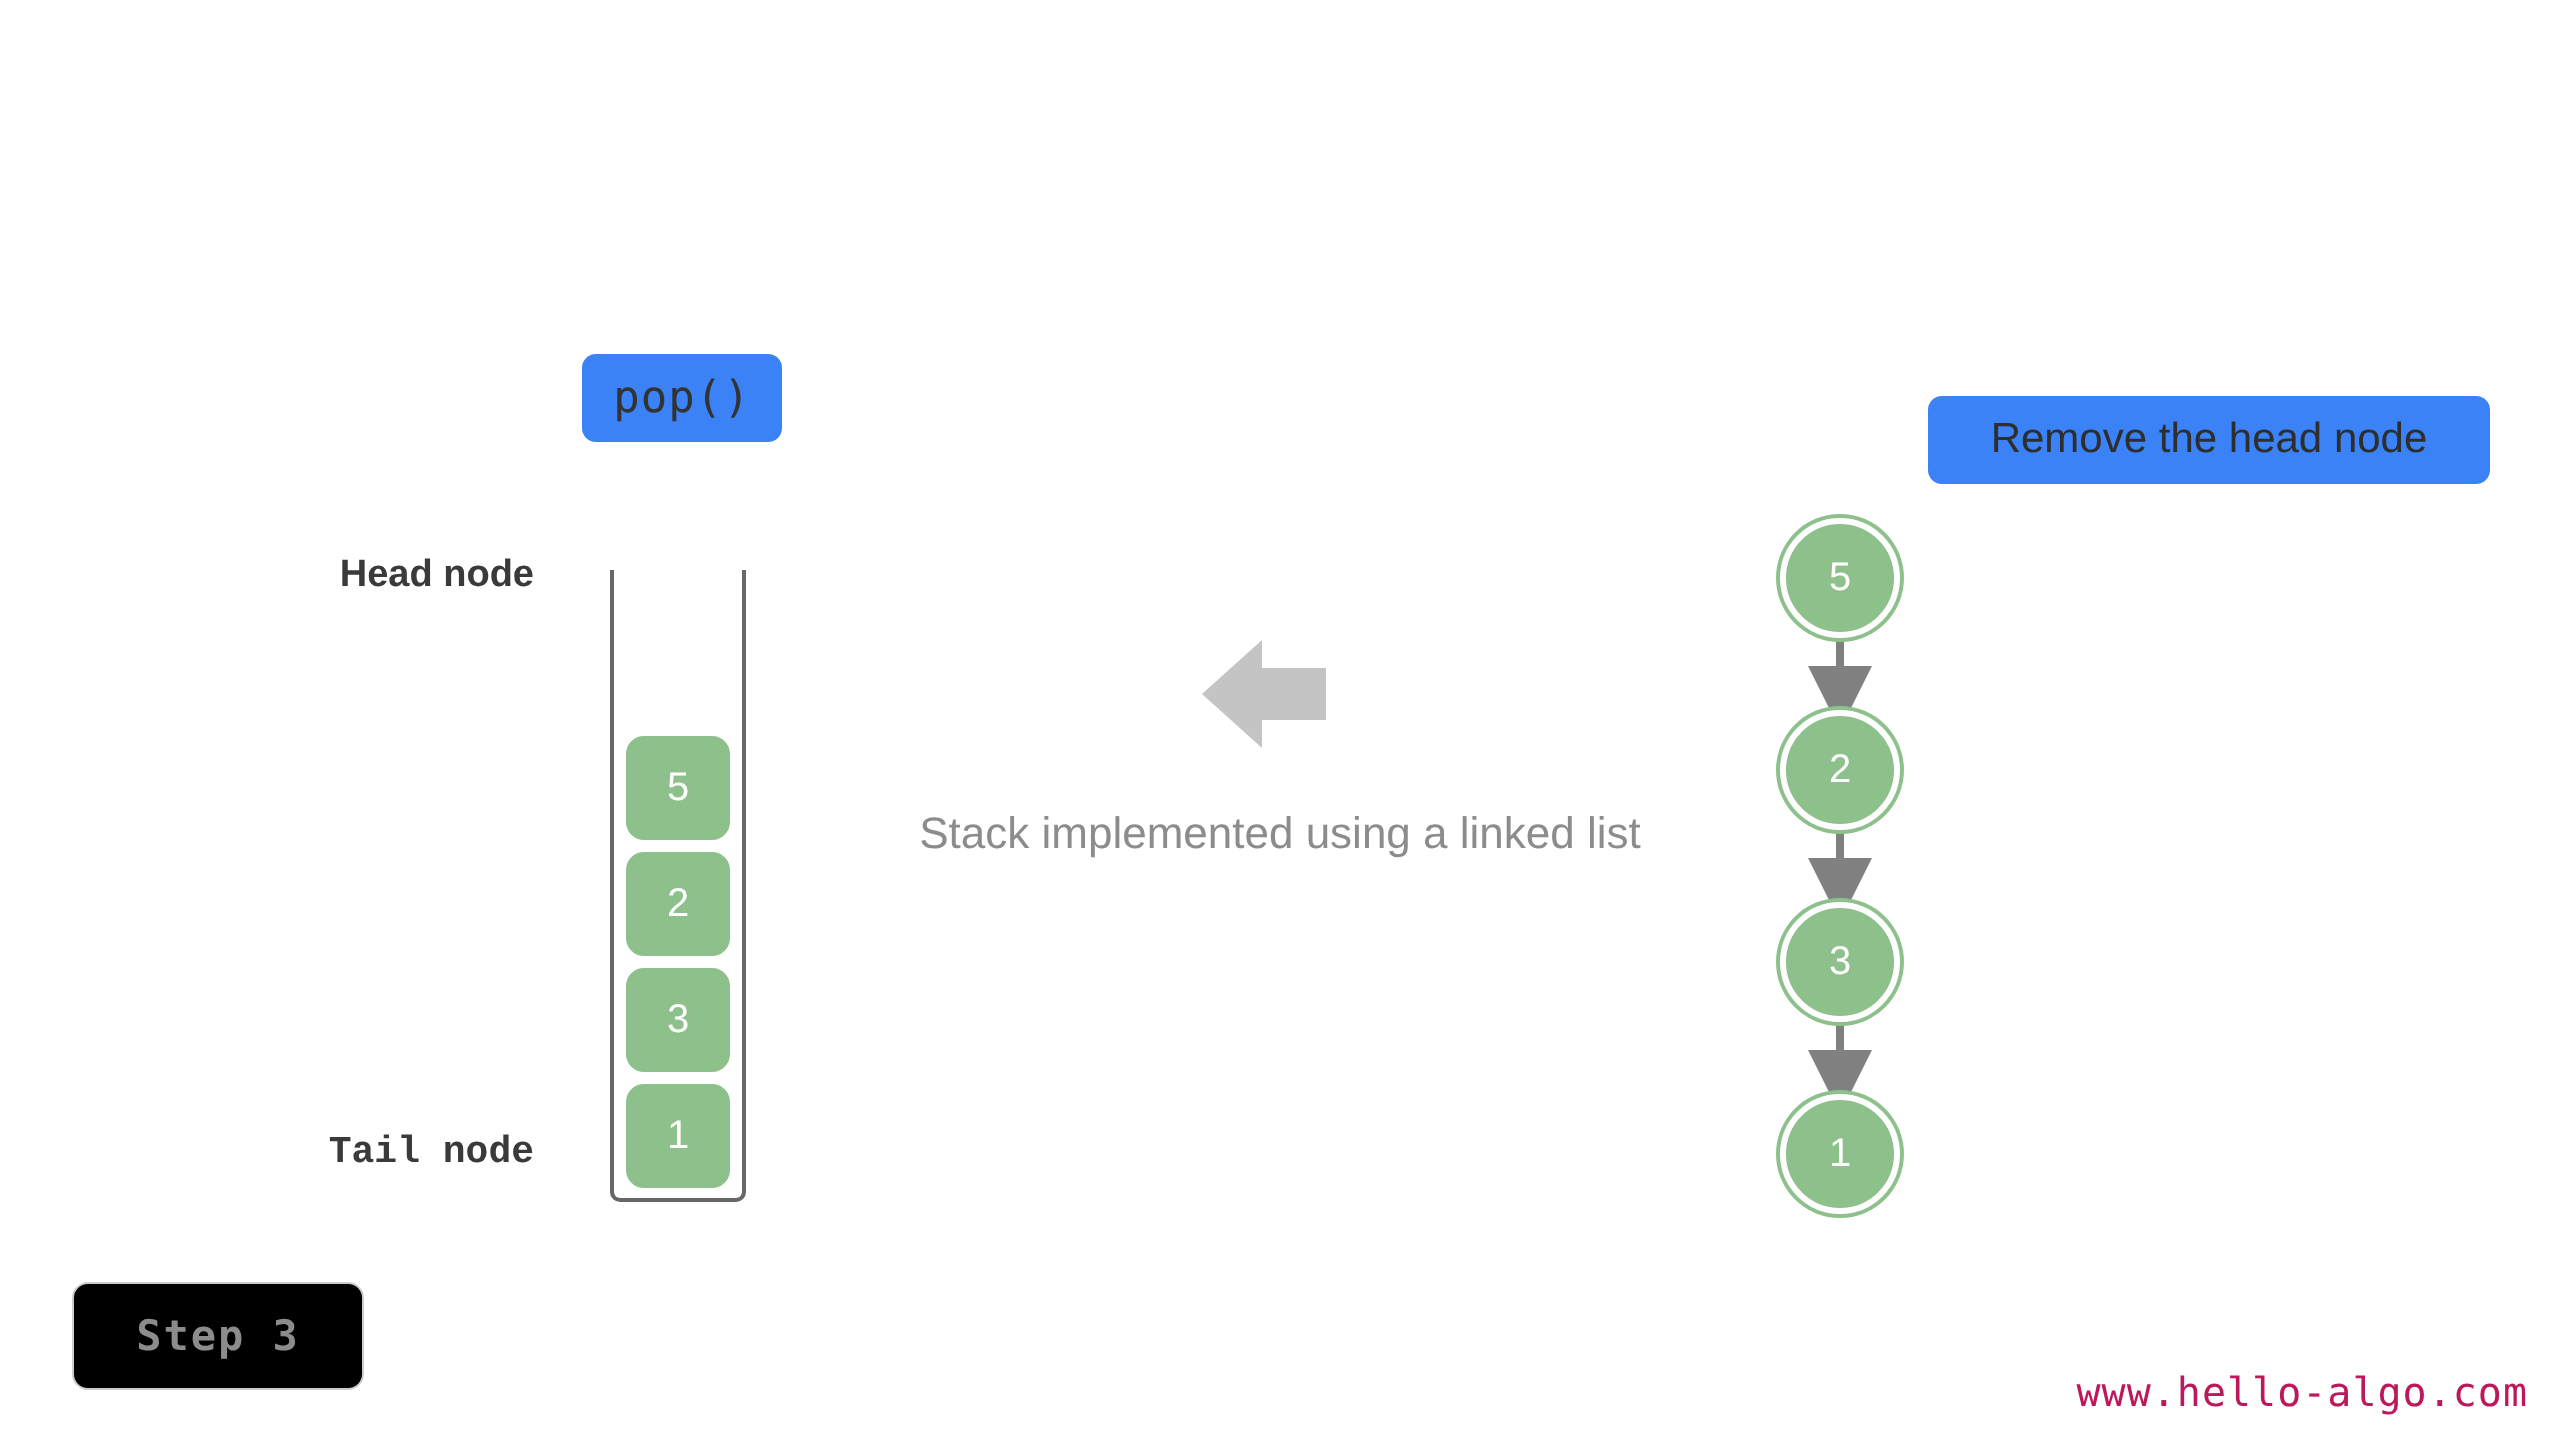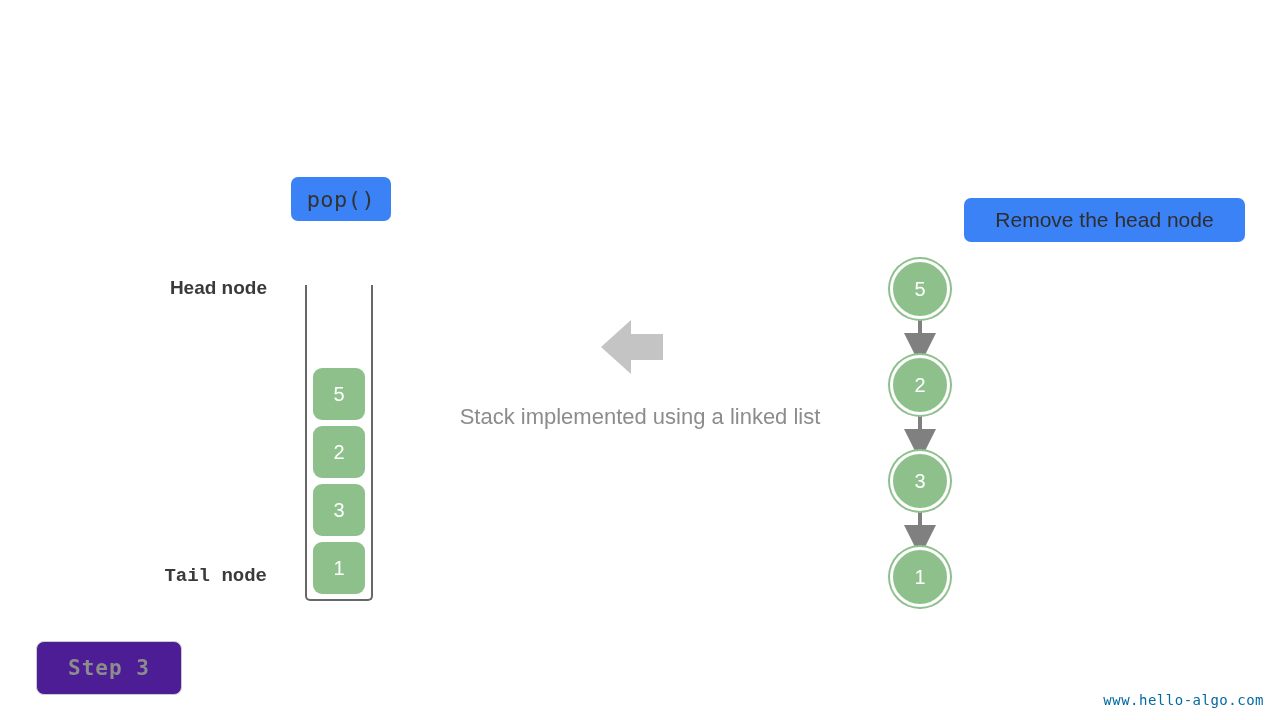--- a/index.html
+++ b/index.html
@@ -51,41 +51,41 @@
     margin-top: 16px;
   }
 
   
   #step-badge {
     position: absolute;
     left: 36px;
     top: 641px;
     width: 144px;
     height: 52px;
-    background: #4c1d95;
+    background: #000000;
     border: 1px solid #cccccc;
     border-radius: 8px;
     display: flex;
     align-items: center;
     justify-content: center;
     font-family: "DejaVu Sans Mono", monospace;
     font-size: 21px;
     font-weight: bold;
     color: #8c8c8c;
     letter-spacing: 1px;
   }
 
   
   #watermark {
     position: absolute;
     right: 16px;
     bottom: 12px;
     font-family: "DejaVu Sans Mono", monospace;
-    font-size: 14px;
-    color: #0369a1;
+    font-size: 20px;
+    color: #be185d;
     letter-spacing: 0.5px;
   }
 
   
   #stack-container {
     position: absolute;
     left: 305px;
     top: 285px;
     width: 68px;
     height: 316px;

